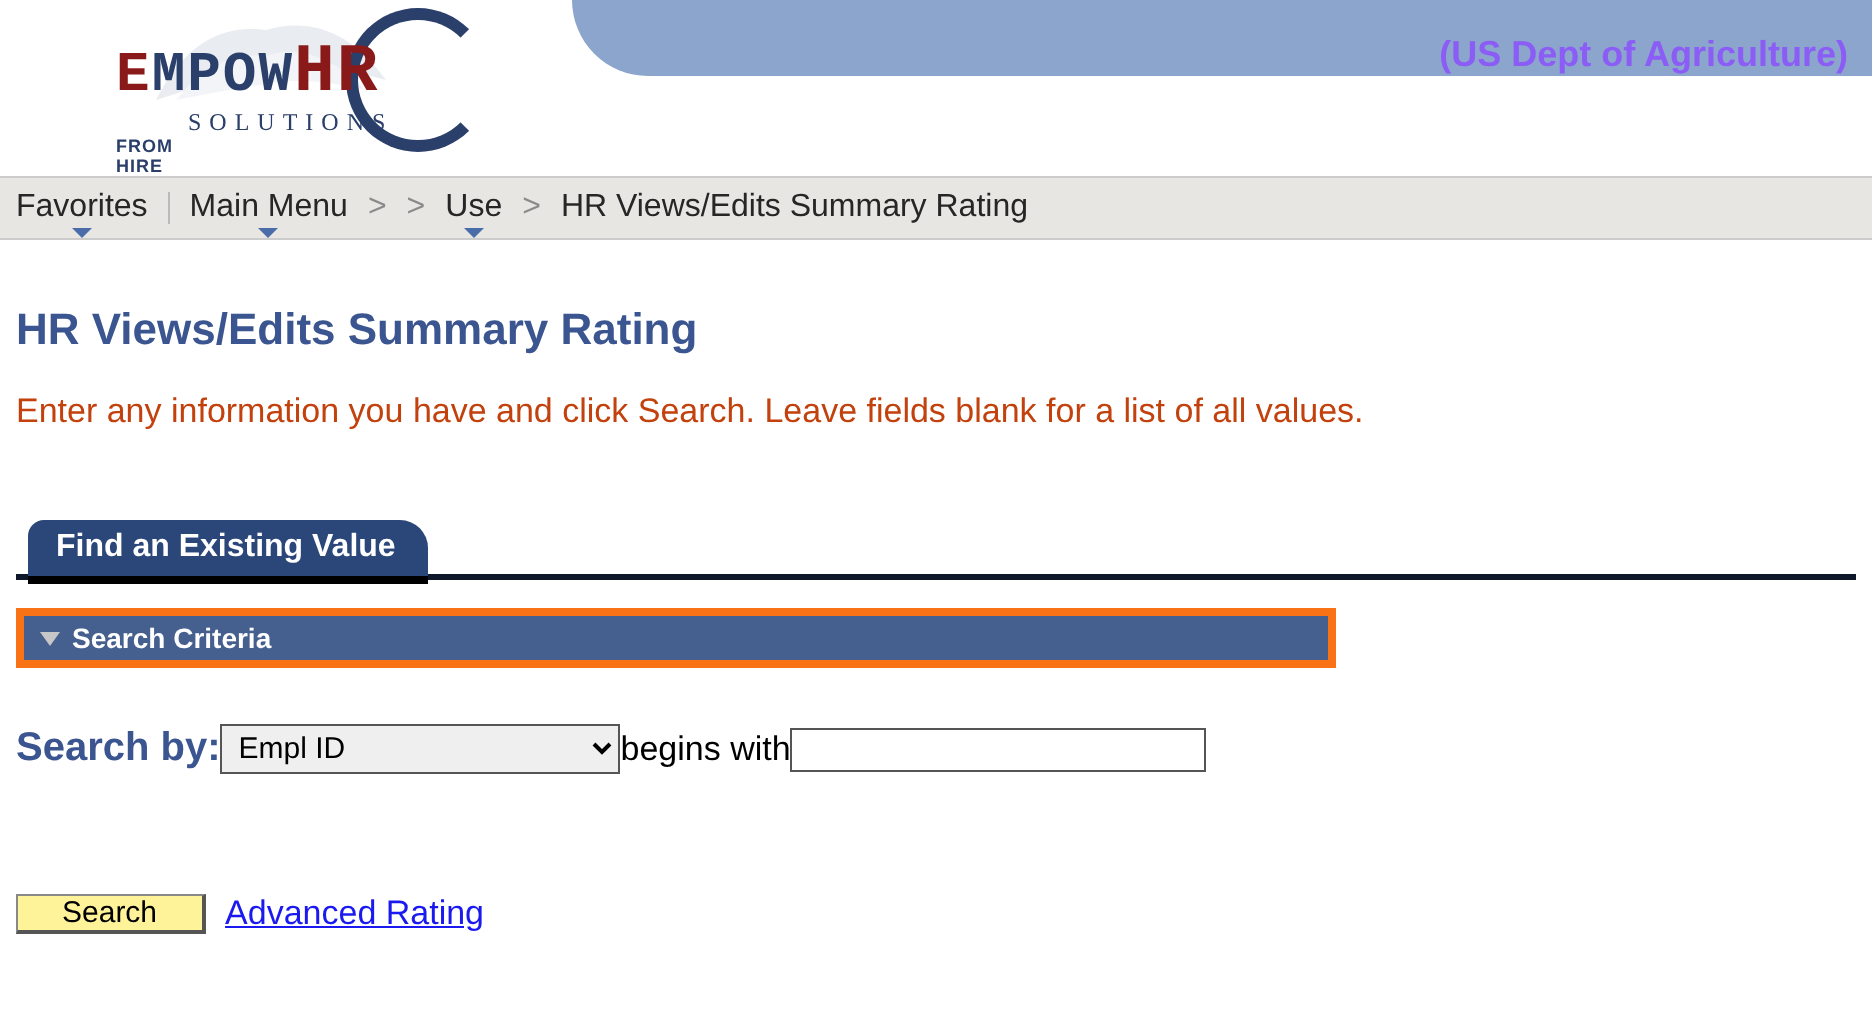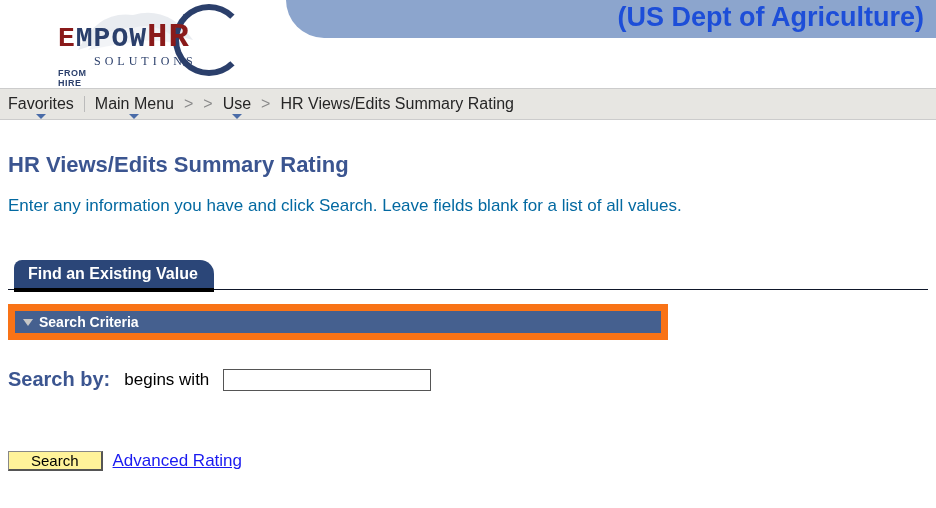--- a/index.html
+++ b/index.html
@@ -16,24 +16,24 @@
   position: absolute;
   top: 0;
   right: 0;
   width: 650px;
   height: 38px;
   background: #8ca5cd;
   border-bottom-left-radius: 40px;
 }
 .banner-title {
   position: absolute;
-  top: 2px;
+  top: 17px;
   right: 12px;
-  color: #1d4ed8;
-  font-size: 27px;
+  color: #8b5cf6;
+  font-size: 18px;
   font-weight: bold;
 }
 .logo-wrap {
   position: absolute;
   top: 2px;
   left: 18px;
 }
 .logo-eagle {
   position: absolute;
   top: -2px;
@@ -121,29 +121,29 @@
   padding: 32px 8px 20px 8px;
 }
 .page-title {
   color: #3b5590;
   font-size: 22px;
   font-weight: bold;
   margin-bottom: 18px;
 }
 .instructions {
   font-size: 17px;
-  color: #0369a1;
+  color: #c2410c;
   margin-bottom: 34px;
 }
 
 
 .tab-row {
   position: relative;
   height: 30px;
-  border-bottom: 1px solid #0f172a;
+  border-bottom: 3px solid #0f172a;
   margin-bottom: 14px;
   margin-top: 44px;
 }
 .tab {
   position: absolute;
   top: 0;
   left: 6px;
   background: #2b4678;
   color: #fff;
   font-weight: bold;
@@ -155,38 +155,37 @@
   cursor: pointer;
 }
 
 
 .criteria-bar {
   background: #45608f;
   color: #fff;
   font-weight: bold;
   padding: 3px 8px;
   width: 660px;
-  border: 7px solid #f97316;
+  border: 4px solid #f97316;
   display: flex;
   align-items: center;
   gap: 6px;
   margin-bottom: 28px;
 }
 .criteria-bar .tri {
   width: 0; height: 0;
   border-left: 5px solid transparent;
   border-right: 5px solid transparent;
   border-top: 7px solid #c7c7c7;
 }
 
 
 .search-row {
   display: flex;
   align-items: center;
-  gap: 14px;
   margin-bottom: 60px;
 }
 .search-by-label {
   color: #3b5590;
   font-size: 20px;
   font-weight: bold;
 }
 .search-select {
   font-size: 15px;
   padding: 2px 4px;
@@ -264,20 +263,23 @@
     <div class="tab">Find an Existing Value</div>
   </div>
 
   <div class="criteria-bar">
     <span class="tri"></span>
     <span>Search Criteria</span>
   </div>
 
   <div class="search-row">
     <span class="search-by-label">Search by:</span>
+    <select class="search-select">
+      <option>Empl ID</option>
+    </select>
     <span class="begins-with-label">begins with</span>
     <input type="text" class="search-input" value="" style="">
   </div>
 
   <div class="button-row">
     <button class="search-btn">Search</button>
     <a class="adv-link">Advanced Rating</a>
   </div>
 </div>
 

